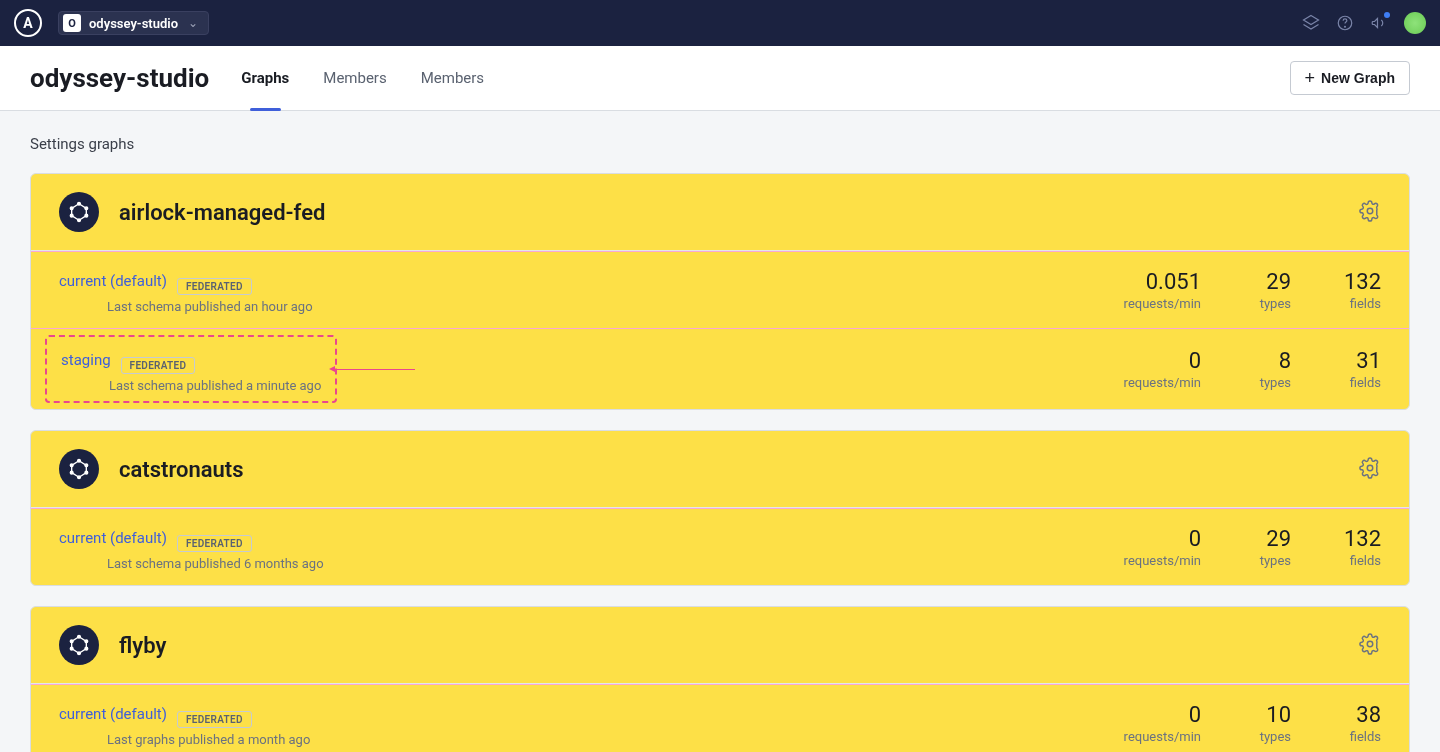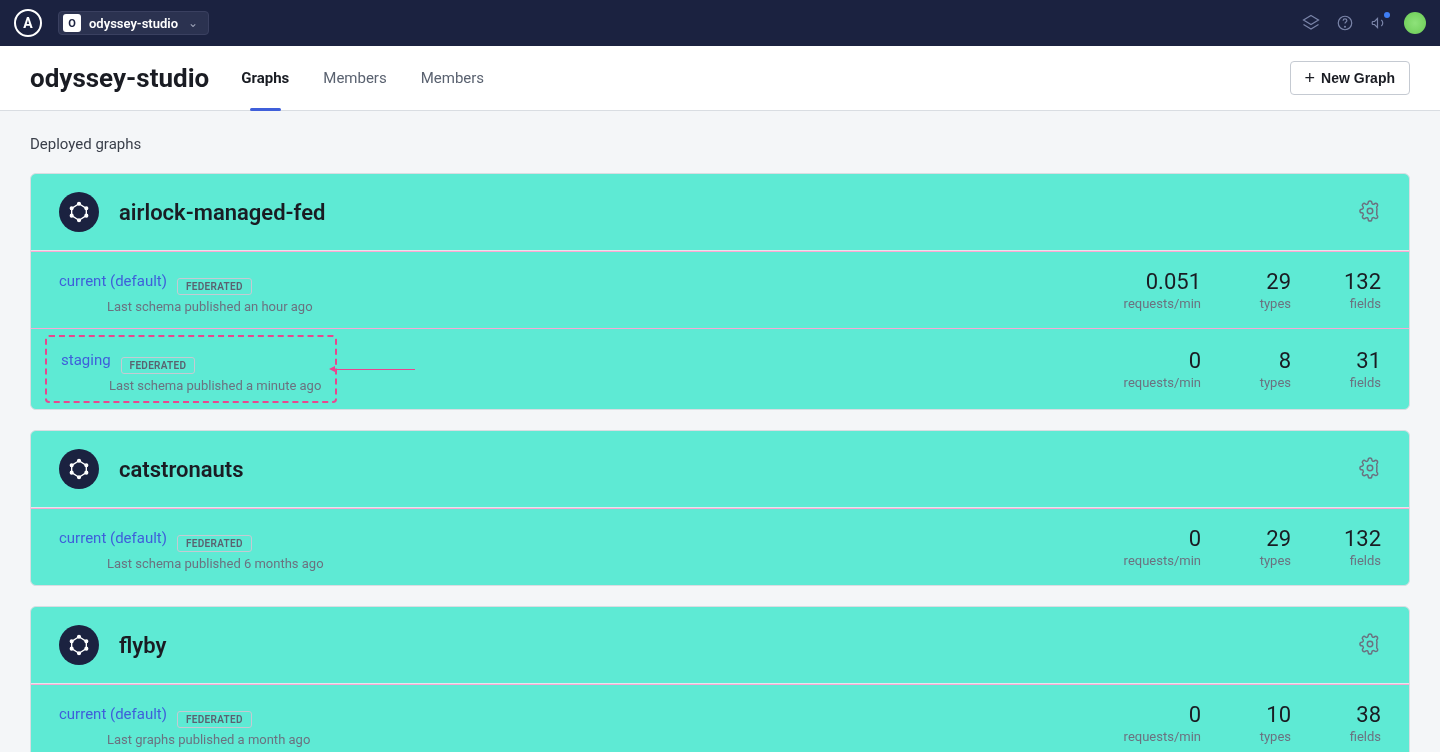--- a/index.html
+++ b/index.html
@@ -27,21 +27,21 @@
 .tab { color: #5a6270; font-size: 15px; cursor: pointer; height: 100%; display: flex; align-items: center; position: relative; padding: 0 2px; }
 .tab.active { color: #191c23; font-weight: 700; }
 .tab.active::after { content: ""; position: absolute; bottom: -1px; left: 0; right: 0; height: 3px; background: #3f5fda; border-radius: 2px; width: 60%; margin: 0 auto; }
 .new-graph-btn { border: 1px solid #c5cad2; background: #fff; border-radius: 4px; padding: 8px 14px; font-size: 14px; font-weight: 600; color: #1a1c23; display: flex; align-items: center; gap: 6px; cursor: pointer; }
 .plus { font-size: 18px; line-height: 14px; font-weight: 400; }
 
 
 .main { padding: 24px 30px 40px; }
 .section-label { font-size: 15px; color: #3a3f4a; margin-bottom: 20px; }
 
-.card { background: #5eead4; border: 1px solid #d9dde2; border-radius: 6px; margin-bottom: 20px; overflow: hidden; }
+.card { background: #fde047; border: 1px solid #d9dde2; border-radius: 6px; margin-bottom: 20px; overflow: hidden; }
 .card-header { padding: 18px 28px; display: flex; align-items: center; justify-content: space-between; border-bottom: 1px solid #e4e7eb; }
 .card-header-left { display: flex; align-items: center; gap: 20px; }
 .graph-icon { width: 40px; height: 40px; border-radius: 50%; background: #1b2240; display: flex; align-items: center; justify-content: center; color: #fff; }
 .graph-icon svg { width: 22px; height: 22px; }
 .graph-title { font-size: 22px; font-weight: 600; color: #1a1c23; }
 .gear-btn { color: #6b7280; cursor: pointer; }
 .gear-btn svg { width: 22px; height: 22px; }
 
 .variant-row { padding: 14px 28px; display: flex; align-items: center; justify-content: space-between; border-top: 1px solid #f9a8d4; }
 .variant-row:first-of-type { border-top: none; }
@@ -109,21 +109,21 @@
       <div class="tab">Members</div>
     </div>
   </div>
   <button class="new-graph-btn">
     <span class="plus">+</span>
     <span>New Graph</span>
   </button>
 </div>
 
 <div class="main">
-  <div class="section-label">Deployed graphs</div>
+  <div class="section-label">Settings graphs</div>
 
   <div class="card">
     <div class="card-header">
       <div class="card-header-left">
         <div class="graph-icon">
           <svg viewBox="0 0 24 24" fill="none" stroke="currentColor" stroke-width="1.5">
               <polygon points="12 3 20 8 20 16 12 21 4 16 4 8"></polygon>
               <circle cx="12" cy="3" r="1.5" fill="currentColor"></circle>
               <circle cx="20" cy="8" r="1.5" fill="currentColor"></circle>
               <circle cx="20" cy="16" r="1.5" fill="currentColor"></circle>

